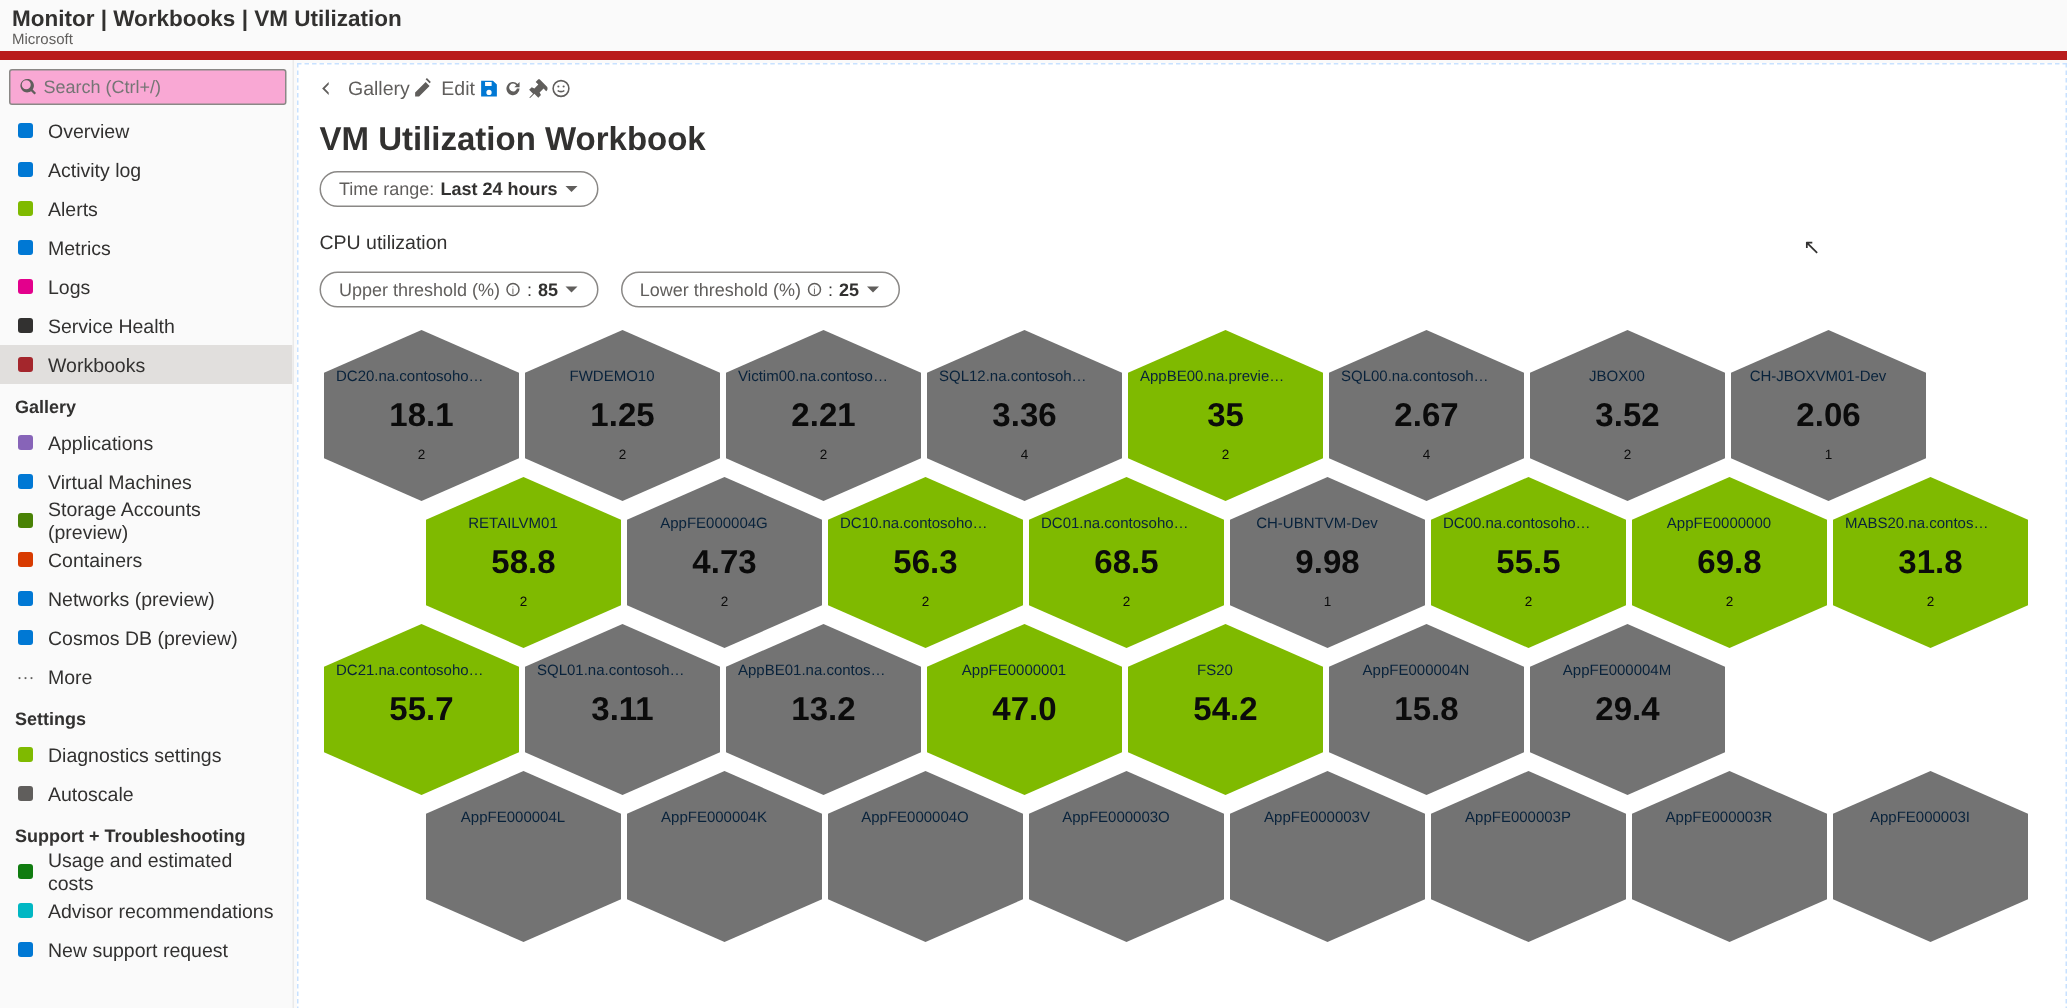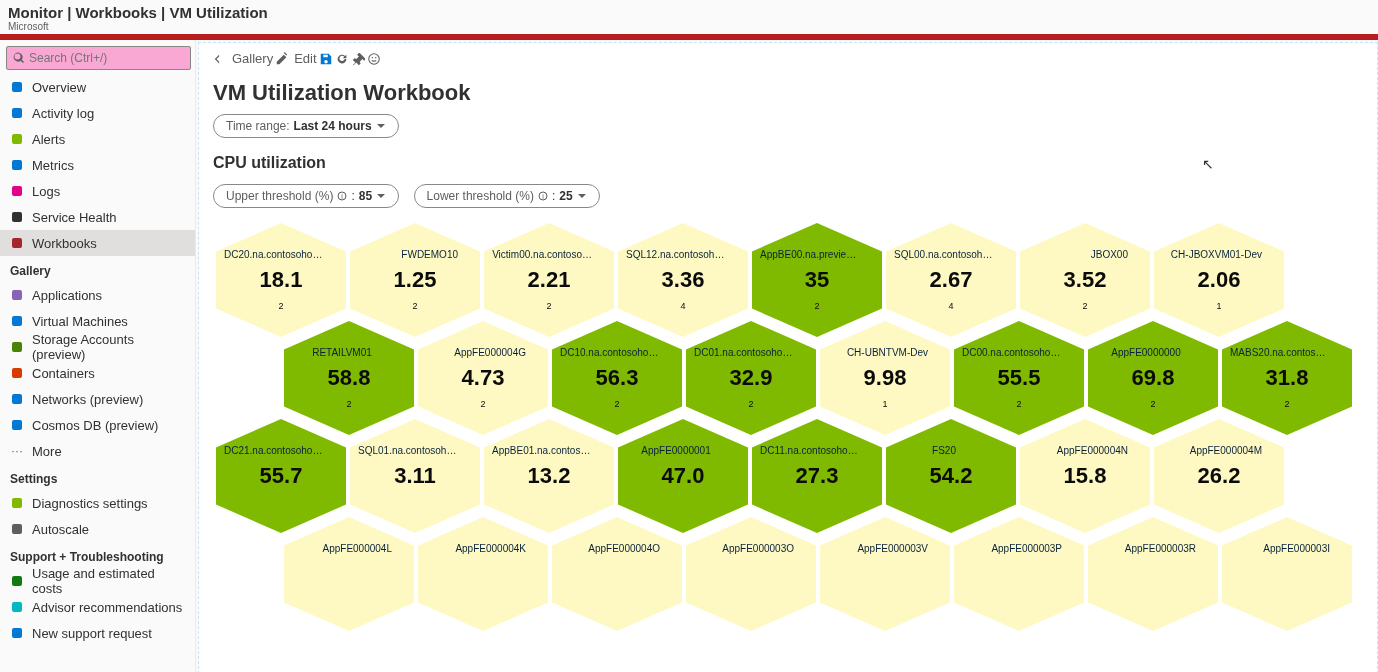--- a/index.html
+++ b/index.html
@@ -23,31 +23,31 @@
   .nav-section { font-size:12px; font-weight:600; padding:8px 10px 4px; color:#323130;}
 
   .content { flex:1; overflow:auto; position:relative; background:#fff; border:1px dashed #c8e1ff; margin:2px 0 0 2px;}
   .toolbar { display:flex; align-items:center; gap:2px; padding:8px 14px; font-size:13px; color:#605e5c;}
   .tb-item { display:flex; align-items:center; gap:5px; cursor:pointer;}
   .tb-item svg { width:14px; height:14px; }
   .page-title { font-size:22px; font-weight:700; padding:6px 14px 8px; color:#323130;}
   .chip { display:inline-flex; align-items:center; border:1px solid #8a8886; border-radius:14px; padding:4px 12px; font-size:12px; margin-left:14px; cursor:pointer; gap:4px; color:#323130;}
   .chip .label { color:#605e5c;}
   .chip .value { font-weight:600;}
-  .section-h2 { font-size:16px; font-weight:700; padding:16px 14px 8px; }
+  .section-h2 { font-size:13px; font-weight:400; padding:16px 14px 8px; }
   .chips-row { padding:4px 0 12px 0;}
   .chips-row .chip + .chip { margin-left:10px;}
 
   .hex-area { position:relative; padding:0 14px 14px 14px; }
   .hex-row { display:flex; margin-top:-22px;}
   .hex-row:first-child { margin-top:0;}
   .hex-row.offset { margin-left:68px;}
   .hex { width:136px; height:120px; position:relative; margin-right:-2px; cursor:pointer;}
   .hex-inner { position:absolute; inset:3px; clip-path: polygon(50% 0%, 100% 25%, 100% 75%, 50% 100%, 0% 75%, 0% 25%); display:flex; flex-direction:column; align-items:center; justify-content:center; text-align:center;}
-  .hex-blue .hex-inner { background:#fef9c3;text-align:right;}
+  .hex-blue .hex-inner { background:#737373;}
   .hex-green .hex-inner { background:#7fba00;}
   .hex-name { font-size:10px; color:#08223b; max-width:116px; white-space:nowrap; overflow:hidden; text-overflow:ellipsis; position:absolute; top:26px; left:0; right:0; padding:0 8px;}
   .hex-val { font-size:22px; font-weight:700; color:#0b0b0b;}
   .hex-sub { font-size:9px; color:#0b0b0b; position:absolute; bottom:26px;}
   .cursor-pointer { position:absolute; left:1003px; top:113px; font-size:14px; pointer-events:none;}
 </style>
 </head>
 <body>
 
 <div class="header">
@@ -379,21 +379,21 @@
           <div class="hex hex-green">
             <div class="hex-inner">
               <div class="hex-name">DC10.na.contosohot…</div>
               <div class="hex-val">56.3</div>
               <div class="hex-sub">2</div>
             </div>
           </div>
           <div class="hex hex-green">
             <div class="hex-inner">
               <div class="hex-name">DC01.na.contosohot…</div>
-              <div class="hex-val">32.9</div>
+              <div class="hex-val">68.5</div>
               <div class="hex-sub">2</div>
             </div>
           </div>
           <div class="hex hex-blue">
             <div class="hex-inner">
               <div class="hex-name">CH-UBNTVM-Dev</div>
               <div class="hex-val">9.98</div>
               <div class="hex-sub">1</div>
             </div>
           </div>
@@ -439,40 +439,34 @@
             </div>
           </div>
           <div class="hex hex-green">
             <div class="hex-inner">
               <div class="hex-name">AppFE0000001</div>
               <div class="hex-val">47.0</div>
             </div>
           </div>
           <div class="hex hex-green">
             <div class="hex-inner">
-              <div class="hex-name">DC11.na.contosohot…</div>
-              <div class="hex-val">27.3</div>
-            </div>
-          </div>
-          <div class="hex hex-green">
-            <div class="hex-inner">
               <div class="hex-name">FS20</div>
               <div class="hex-val">54.2</div>
             </div>
           </div>
           <div class="hex hex-blue">
             <div class="hex-inner">
               <div class="hex-name">AppFE000004N</div>
               <div class="hex-val">15.8</div>
             </div>
           </div>
           <div class="hex hex-blue">
             <div class="hex-inner">
               <div class="hex-name">AppFE000004M</div>
-              <div class="hex-val">26.2</div>
+              <div class="hex-val">29.4</div>
             </div>
           </div>
         </div>
         <div class="hex-row offset">
           <div class="hex hex-blue">
             <div class="hex-inner">
               <div class="hex-name">AppFE000004L</div>
             </div>
           </div>
           <div class="hex hex-blue">

